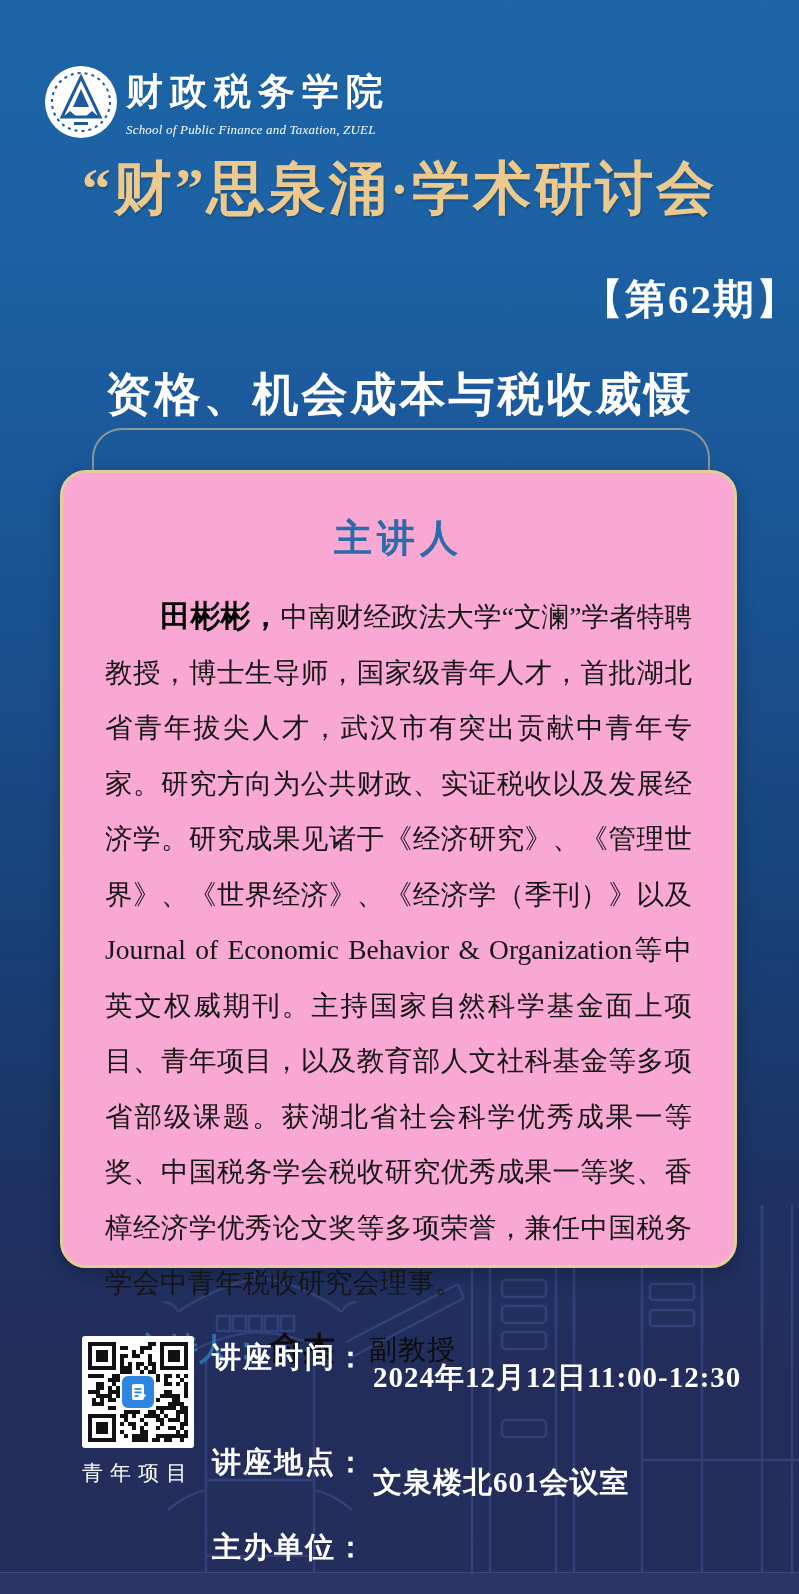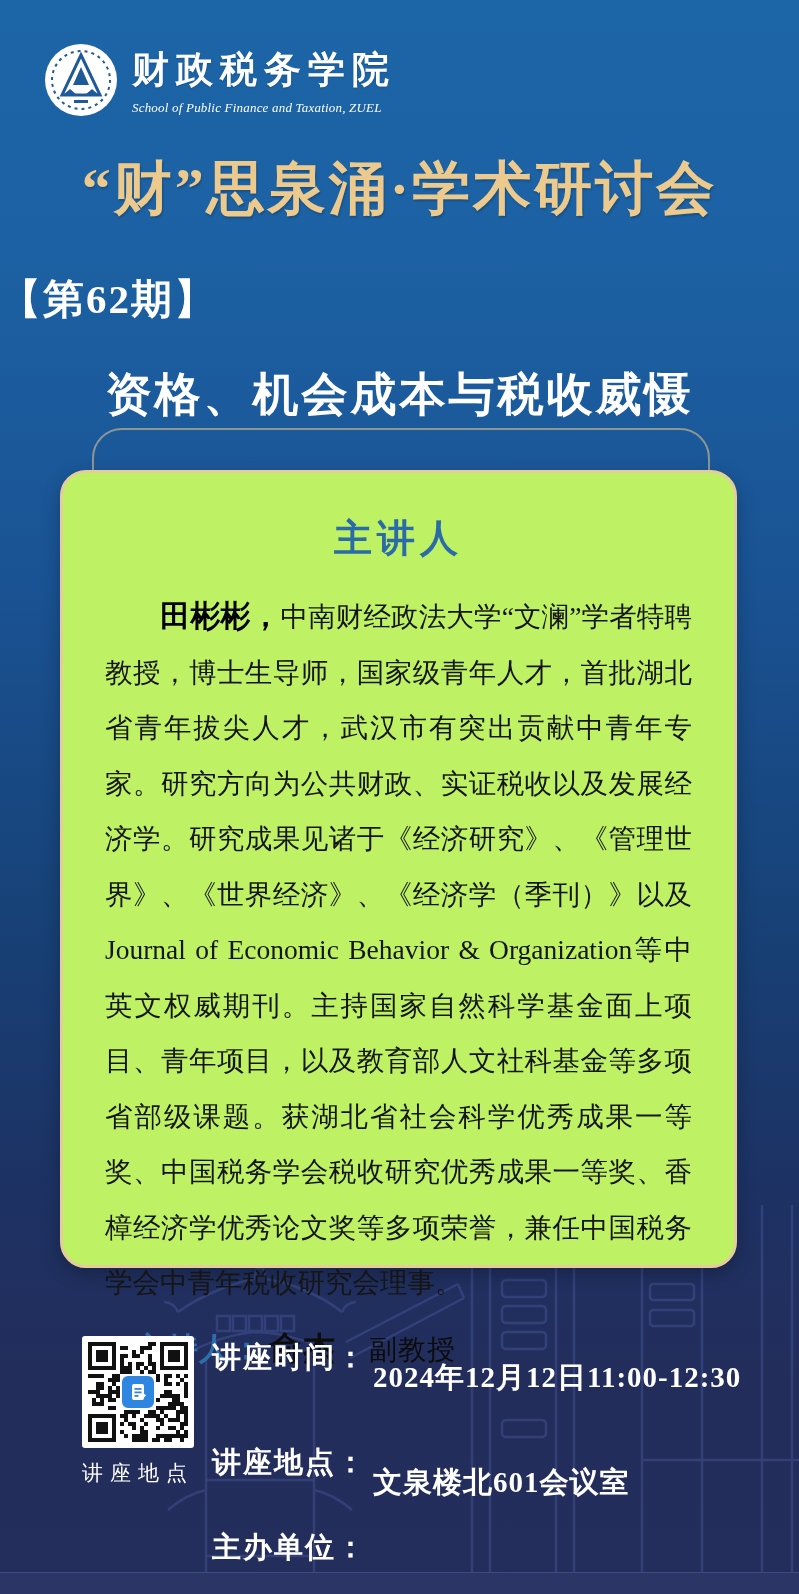--- a/index.html
+++ b/index.html
@@ -3,51 +3,51 @@
 <meta charset="utf-8">
 <style>
   html,body{margin:0;padding:0;}
   body{
     width:799px;height:1594px;position:relative;overflow:hidden;
     font-family:"Liberation Serif","DejaVu Serif",serif;
     background:linear-gradient(180deg,#1C65A7 0%,#1C61A3 16%,#1A5394 36%,#174278 57%,#1D3264 74%,#232D5B 87%,#242E5C 100%);
   }
   .abs{position:absolute;}
   
-  .logo-wrap{left:44px;top:43px;display:flex;align-items:center;gap:14px;z-index:3;}
+  .logo-wrap{left:44px;top:65px;display:flex;align-items:center;gap:8px;z-index:3;}
   .logo-text .cn{
     color:#fff;font-size:37px;font-weight:bold;letter-spacing:7px;
     font-family:"Liberation Serif",serif;text-shadow:0 1px 2px rgba(0,0,0,.15);
   }
   .logo-text .en{
     color:#fff;font-size:13px;font-style:italic;letter-spacing:.2px;margin-top:5px;
     font-family:Liberation Serif, serif;
   }
   
   .series{
     left:0;top:150px;width:799px;text-align:center;z-index:3;
     color:#ECC98C;font-size:58px;font-weight:bold;letter-spacing:3px;
     text-shadow:1px 2px 2px rgba(0,0,0,.18);
   }
   .issue{
-    left:0;top:272px;width:799px;text-align:left;z-index:3;
+    left:0;top:272px;width:799px;text-align:right;z-index:3;
     color:#FFFFFF;font-size:41px;font-weight:bold;letter-spacing:2px;
   }
   .talk-title{
     left:0;top:364px;width:799px;text-align:center;z-index:3;
     color:#FFFFFF;font-size:46px;font-weight:bold;letter-spacing:3px;
   }
   
   .deco-frame{
     left:92px;top:428px;width:614px;height:80px;z-index:1;
     border:2px solid rgba(233,203,142,.55);border-radius:30px;
   }
   .card{
     left:60px;top:470px;width:677px;height:798px;z-index:2;box-sizing:border-box;
-    background:#bef264;border:3px solid #E5CD9B;border-radius:26px;
+    background:#f9a8d4;border:3px solid #E5CD9B;border-radius:26px;
     padding:40px 42px 0 42px;box-shadow:0 6px 18px rgba(0,0,0,.25);
   }
   .card h2{
     margin:0;text-align:center;color:#2B6BA8;font-size:38px;letter-spacing:5px;font-weight:bold;
   }
   .bio{
     margin:24px 0 0 0;color:#151515;font-size:27.5px;line-height:55.5px;
     text-align:justify;text-indent:2em;
   }
   .bio .name{font-size:30px;font-weight:bold;color:#000;}
@@ -432,21 +432,21 @@
     <div class="qr-icon">
       <svg width="20" height="20" viewBox="0 0 20 20">
         <rect x="4" y="2" width="12" height="16" rx="2" fill="#FFFFFF"></rect>
         <rect x="6.5" y="6" width="7" height="1.8" fill="#2F86E0"></rect>
         <rect x="6.5" y="9.5" width="7" height="1.8" fill="#2F86E0"></rect>
         <rect x="6.5" y="13" width="4" height="1.8" fill="#2F86E0"></rect>
         <path d="M11.5,14.5 l2.2,2.2 l3.6,-4" stroke="#FFFFFF" stroke-width="2" fill="none"></path>
       </svg>
     </div>
   </div>
-  <div class="qr-caption">讲座地点</div>
+  <div class="qr-caption">青年项目</div>
 </div>
 
 <div class="abs info-block">
   <div class="info-row">
     <span class="label">讲座时间：</span>
     <span class="value">2024年12月12日11:00-12:30</span>
   </div>
   <div class="info-row">
     <span class="label">讲座地点：</span>
     <span class="value">文泉楼北601会议室</span>

